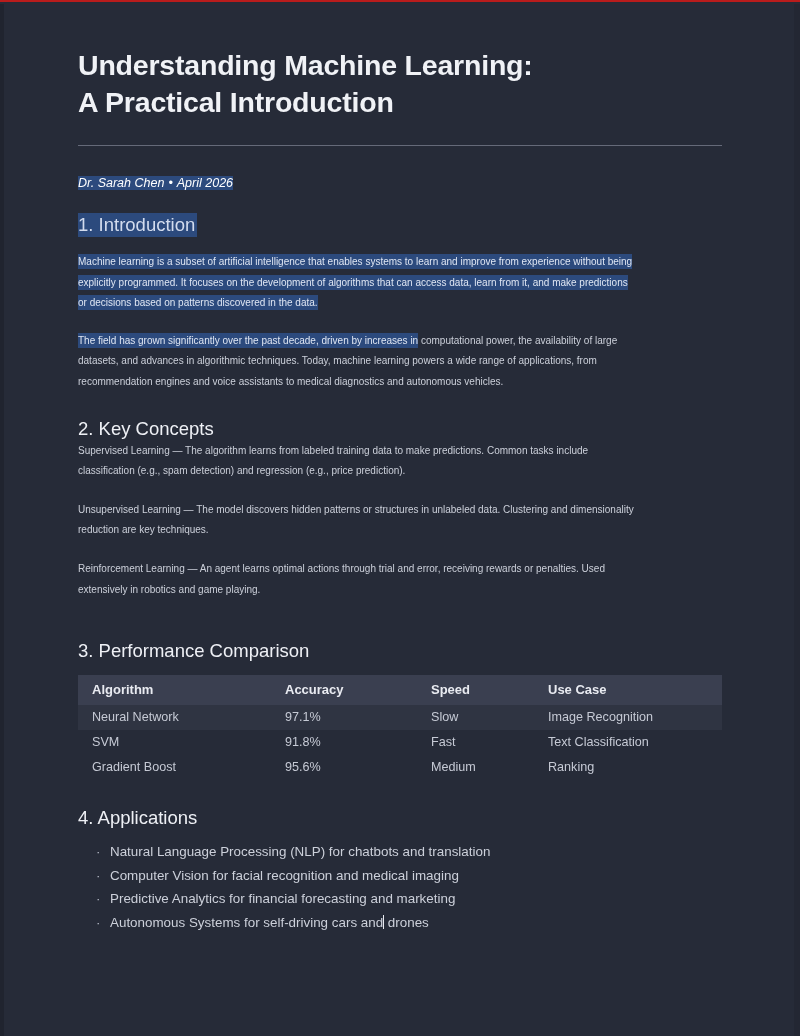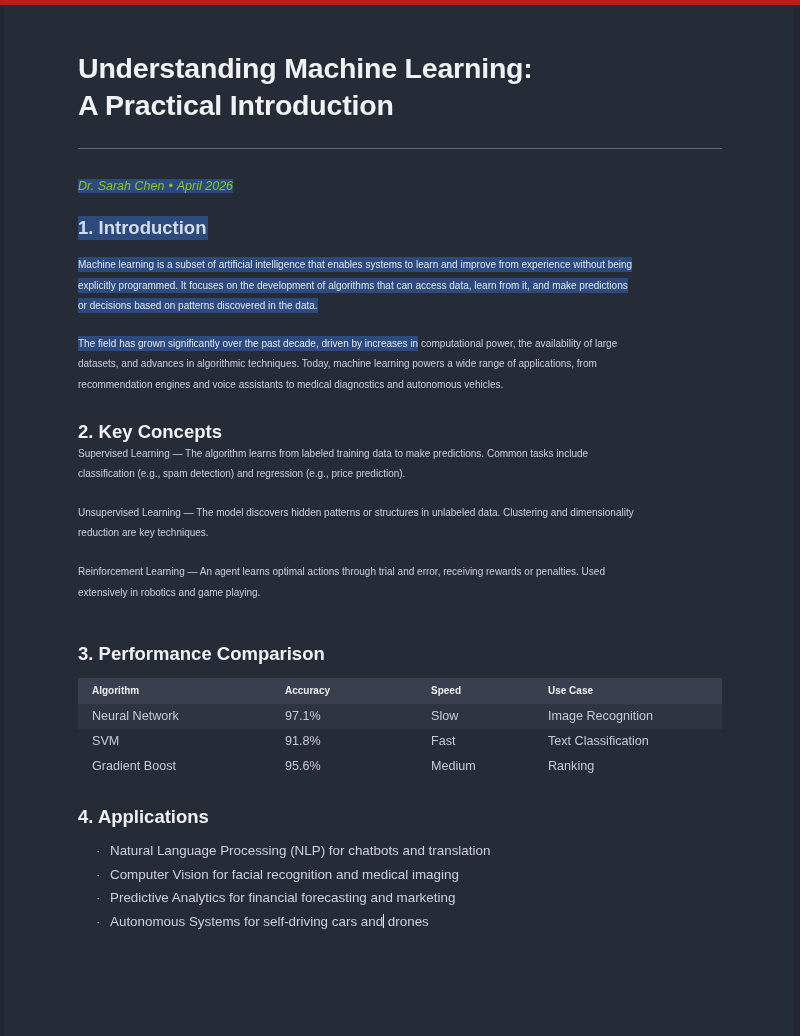--- a/index.html
+++ b/index.html
@@ -16,21 +16,21 @@
     -webkit-font-smoothing: antialiased;
   }
 
   
   #app-window {
     position: relative;
     width: 800px;
     height: 1036px;
     background: #262b38;
     box-sizing: border-box;
-    border-top: 5px solid #b91c1c;
+    border-top: 2px solid #b91c1c;
     overflow: hidden;
   }
   .edge-strip-left {
     position: absolute;
     left: 0; top: 2px; bottom: 0;
     width: 4px;
     background: #20242f;
   }
   .edge-strip-right {
     position: absolute;
@@ -72,28 +72,28 @@
 
   
   .byline {
     margin-top: 29px;
     font-size: 12.5px;
     line-height: 16px;
     font-style: italic;
     color: #aeb4c2;
     display: block;
   }
-  .byline .sel { color: #84cc16; }
+  .byline .sel { color: #ffffff; }
   .byline .dot { padding: 0 4px; }
 
   
   .section-h {
     font-size: 18.5px;
     line-height: 24px;
-    font-weight: bold;
+    font-weight: normal;
     color: #eef0f5;
     margin: 0;
   }
   .h-intro      { margin-top: 22px; }
   .h-concepts   { margin-top: 24px; }
   .h-perf       { margin-top: 39px; }
   .h-apps       { margin-top: 26px; }
 
   
   .para {
@@ -137,21 +137,21 @@
     width: 644px;
     border-collapse: collapse;
     font-size: 12.6px;
   }
   .perf-table thead th {
     background: #3a3f50;
     color: #e9ebf1;
     font-weight: bold;
     text-align: left;
     padding: 7px 0 8px 14px;
-    font-size: 10px;
+    font-size: 13px;
   }
   .perf-table tbody td {
     color: #c6cad5;
     text-align: left;
     padding: 5px 0 6px 14px;
     font-size: 12.6px;
   }
   .perf-table tbody tr.row-alt td {
     background: #2f3442;
   }

